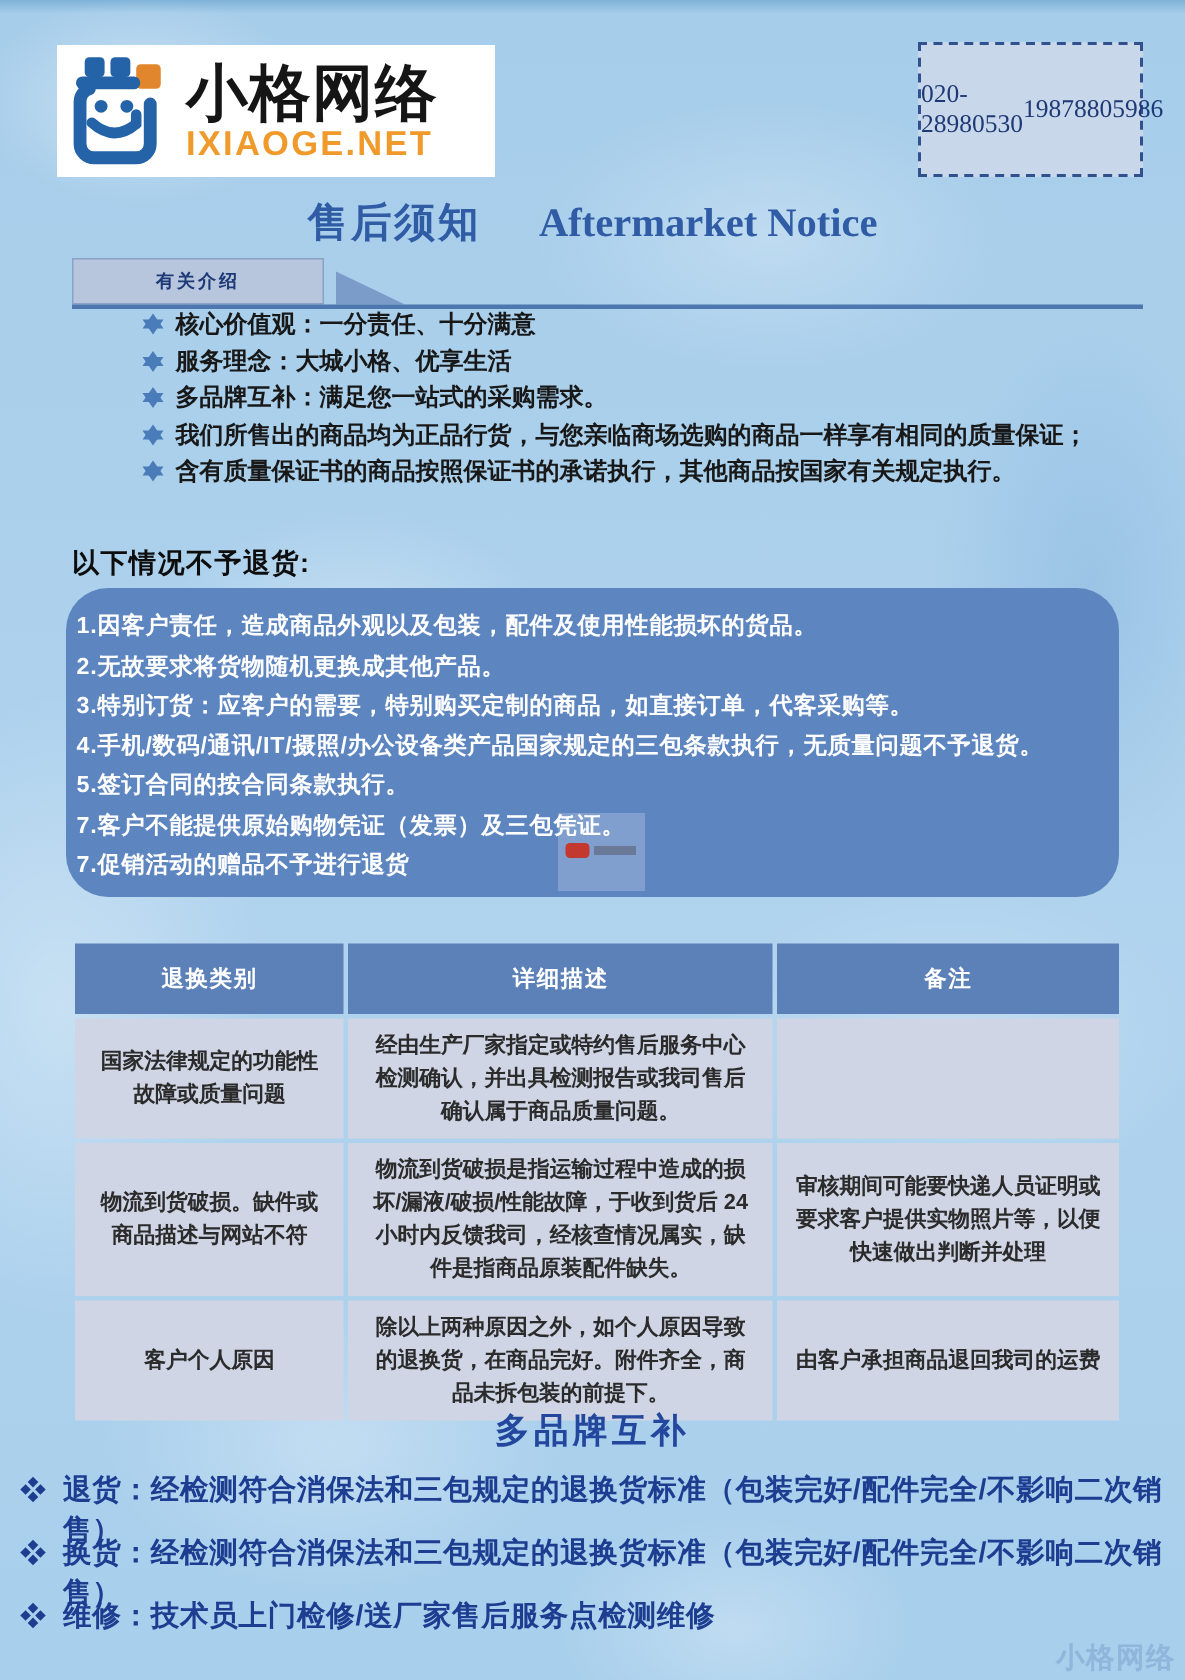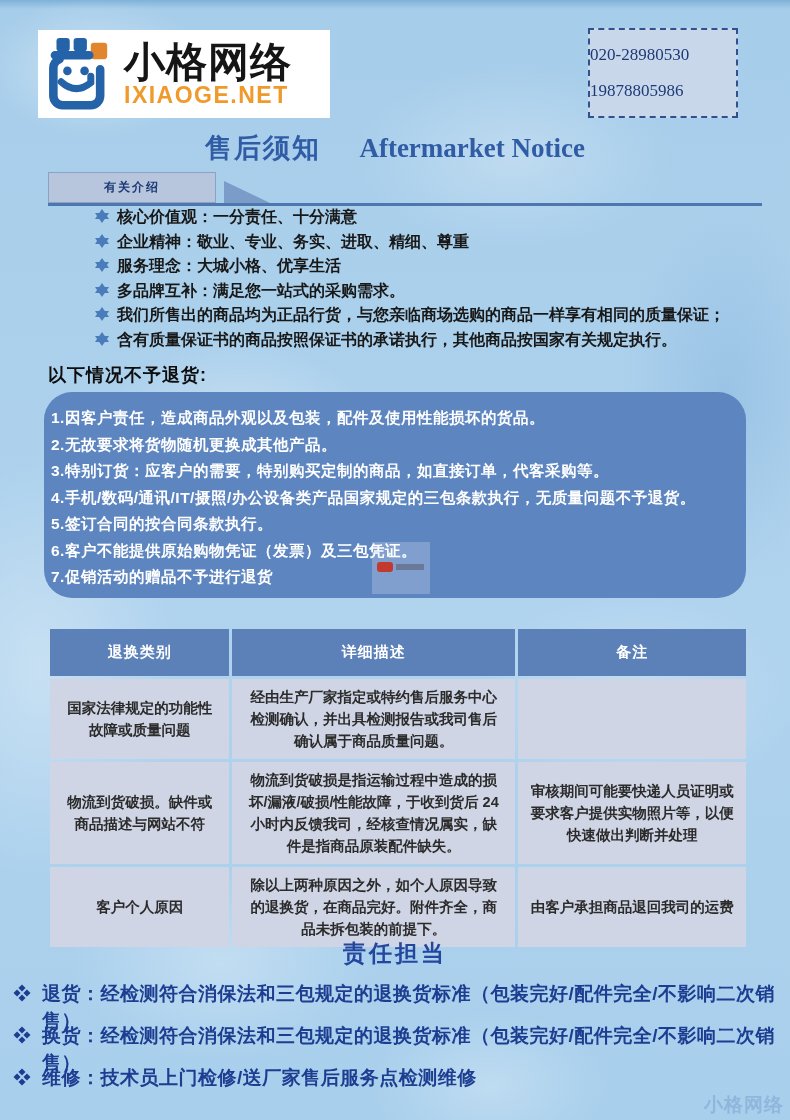--- a/index.html
+++ b/index.html
@@ -24,23 +24,23 @@
   .logo-box {
     position:absolute; left:38px; top:30px; width:292px; height:88px;
     background:#ffffff; display:flex; align-items:center; padding:4px 8px 4px 6px;
   }
   .logo-icon { width:78px; height:78px; flex:0 0 auto; }
   .logo-text { display:flex; flex-direction:column; line-height:1; margin-left:2px; }
   .logo-cn { font-size:41px; font-weight:bold; color:#151515; letter-spacing:1px; }
   .logo-en { font-size:23px; font-weight:bold; color:#f09a2c; letter-spacing:1.5px; margin-top:1px; }
 
   .phone-box {
-    position:absolute; left:588px; top:28px; width:150px; height:90px;
+    position:absolute; left:612px; top:28px; width:150px; height:90px;
     background:#c9d7ea; border:2px dashed #31508e;
-    display:flex; flex-direction:column; justify-content:space-evenly; align-items:flex-start;
+    display:flex; flex-direction:row; justify-content:space-evenly; align-items:center;
     font-family:"Liberation Serif", serif; font-size:17px; color:#1d3a76;
   }
 
   .main-title { position:absolute; top:130px; left:0; width:100%; text-align:center; color:#305ca6; }
   .main-title .cn { font-size:27px; font-weight:bold; letter-spacing:2px; }
   .main-title .en { font-family:"Liberation Serif", serif; font-size:27px; font-weight:bold; margin-left:34px;text-align:center; }
 
   
   .tab-row { position:absolute; top:172px; left:48px; right:28px; height:34px; }
   .tab-rect {
@@ -133,24 +133,20 @@
     <div class="tab-line"></div>
   </div>
 
   <ul class="intro-list">
     <li>
         <span class="star"></span>
         <span>核心价值观：一分责任、十分满意</span>
       </li>
     <li>
         <span class="star"></span>
-        <span>企业精神：敬业、专业、务实、进取、精细、尊重</span>
-      </li>
-    <li>
-        <span class="star"></span>
         <span>服务理念：大城小格、优享生活</span>
       </li>
     <li>
         <span class="star"></span>
         <span>多品牌互补：满足您一站式的采购需求。</span>
       </li>
     <li>
         <span class="star"></span>
         <span>我们所售出的商品均为正品行货，与您亲临商场选购的商品一样享有相同的质量保证；</span>
       </li>
@@ -160,21 +156,21 @@
       </li>
   </ul>
 
   <div class="no-return-head">以下情况不予退货:</div>
   <ul class="no-return-box">
     <li>1.因客户责任，造成商品外观以及包装，配件及使用性能损坏的货品。</li>
     <li>2.无故要求将货物随机更换成其他产品。</li>
     <li>3.特别订货：应客户的需要，特别购买定制的商品，如直接订单，代客采购等。</li>
     <li>4.手机/数码/通讯/IT/摄照/办公设备类产品国家规定的三包条款执行，无质量问题不予退货。</li>
     <li>5.签订合同的按合同条款执行。</li>
-    <li>6.客户不能提供原始购物凭证（发票）及三包凭证。</li>
+    <li>7.客户不能提供原始购物凭证（发票）及三包凭证。</li>
     <li>7.促销活动的赠品不予进行退货</li>
     <div class="mini-watermark">
       <span class="badge"></span>
       <span class="scribble"></span>
     </div>
   </ul>
 
   <table class="return-table">
     <colgroup>
         <col style="width:26%">
@@ -200,21 +196,21 @@
         <td>审核期间可能要快递人员证明或要求客户提供实物照片等，以便快速做出判断并处理</td>
       </tr>
       <tr>
         <td>客户个人原因</td>
         <td>除以上两种原因之外，如个人原因导致的退换货，在商品完好。附件齐全，商品未拆包装的前提下。</td>
         <td>由客户承担商品退回我司的运费</td>
       </tr>
     </tbody>
   </table>
 
-  <div class="apply-title">责任担当</div>
+  <div class="apply-title">多品牌互补</div>
   <ul class="apply-list">
     <li>
         <span class="dia"></span>
         <span>退货：经检测符合消保法和三包规定的退换货标准（包装完好/配件完全/不影响二次销售）</span>
       </li>
     <li>
         <span class="dia"></span>
         <span>换货：经检测符合消保法和三包规定的退换货标准（包装完好/配件完全/不影响二次销售）</span>
       </li>
     <li>

